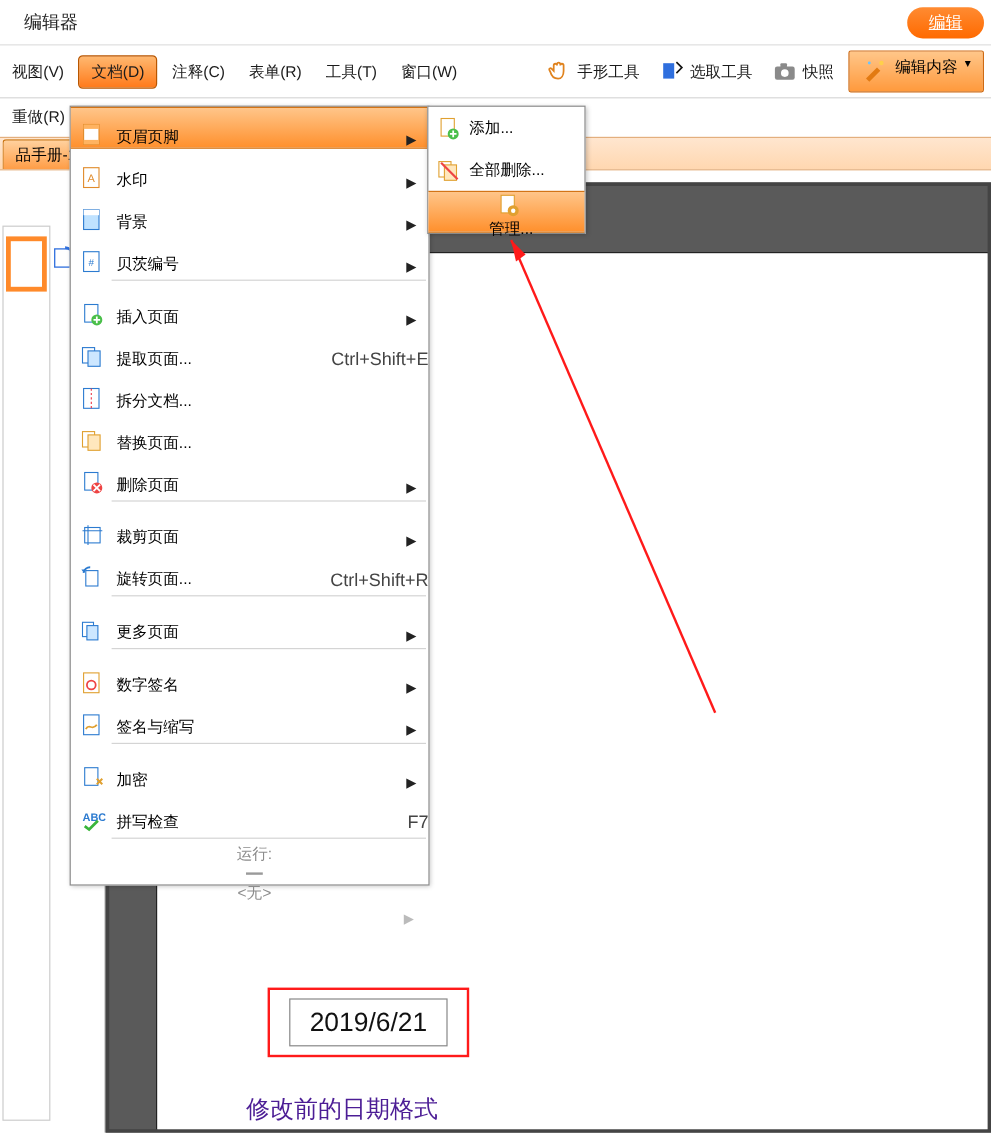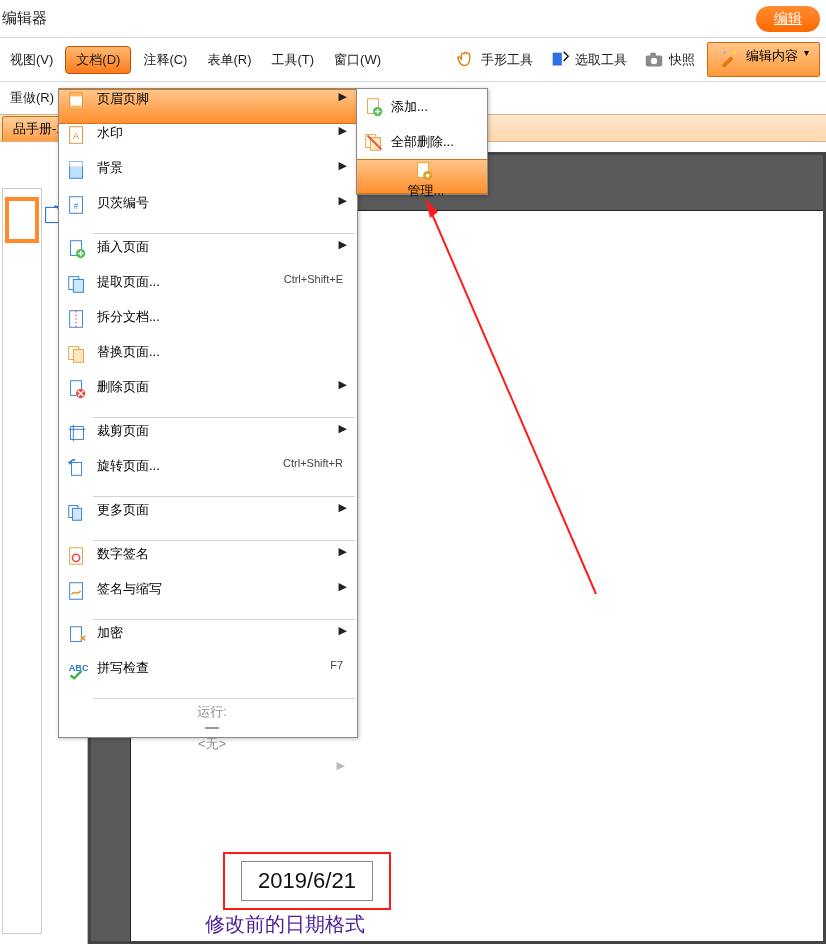--- a/index.html
+++ b/index.html
@@ -12,21 +12,21 @@
     overflow: hidden;
     position: relative;
   }
 
   
   .titlebar {
     display: flex;
     align-items: center;
     justify-content: space-between;
     height: 38px;
-    padding: 0 2px 0 0;
+    padding: 0 2px 0 18px;
     border-bottom: 1px solid #d8d8d8;
   }
   .titlebar .title { font-size: 15px; color: #222; padding-left: 2px; }
   .edit-pill {
     background: linear-gradient(to bottom,#ff8b32,#ff6a00);
     color: #fff;
     border-radius: 14px;
     padding: 4px 18px;
     font-size: 14px;
     margin-right: 4px;
@@ -140,21 +140,21 @@
   }
   .page-canvas {
     position: absolute;
     left: 40px; top: 56px;
     width: 740px; height: 900px;
     background: #fff;
     box-shadow: 0 0 0 1px #222;
   }
   .date-box {
     position: absolute;
-    left: 92px; top: 641px;
+    left: 92px; top: 612px;
     width: 168px; height: 58px;
     border: 2px solid #ff1a1a;
     background: #fff;
     display:flex; align-items:center; justify-content:center;
   }
   .date-inner {
     border: 1px solid #888;
     padding: 6px 16px;
     font-size: 22px;
     color: #111;
@@ -171,40 +171,39 @@
   .dropdown {
     position: absolute;
     left: 58px; top: 88px;
     width: 300px;
     background: #fff;
     border: 1px solid #8a8a8a;
     box-shadow: 1px 1px 4px rgba(0,0,0,.25);
   }
   .menu-row {
     display: flex;
-    align-items: flex-start;
+    align-items: flex-end;
     height: 35px;
     padding-left: 4px;
     position: relative;
     cursor: pointer;
   }
   .menu-row .icon-slot {
     width: 28px;
     display: flex;
     align-items: center;
     justify-content: center;
   }
   .menu-row .label {
     flex: 1;
     padding-left: 6px;
   }
   .menu-row .shortcut {
     color: #444;
-    padding-right: 14px;
-    font-size: 11px;
+    font-size: 15px;
   }
   .menu-row .arrow {
     position: absolute;
     right: 10px;
     font-size: 11px;
     color: #222;
   }
   .menu-row.highlight {
     background: linear-gradient(to bottom,#ffc589,#ff902d);
     border-top: 1px solid #d37417;

